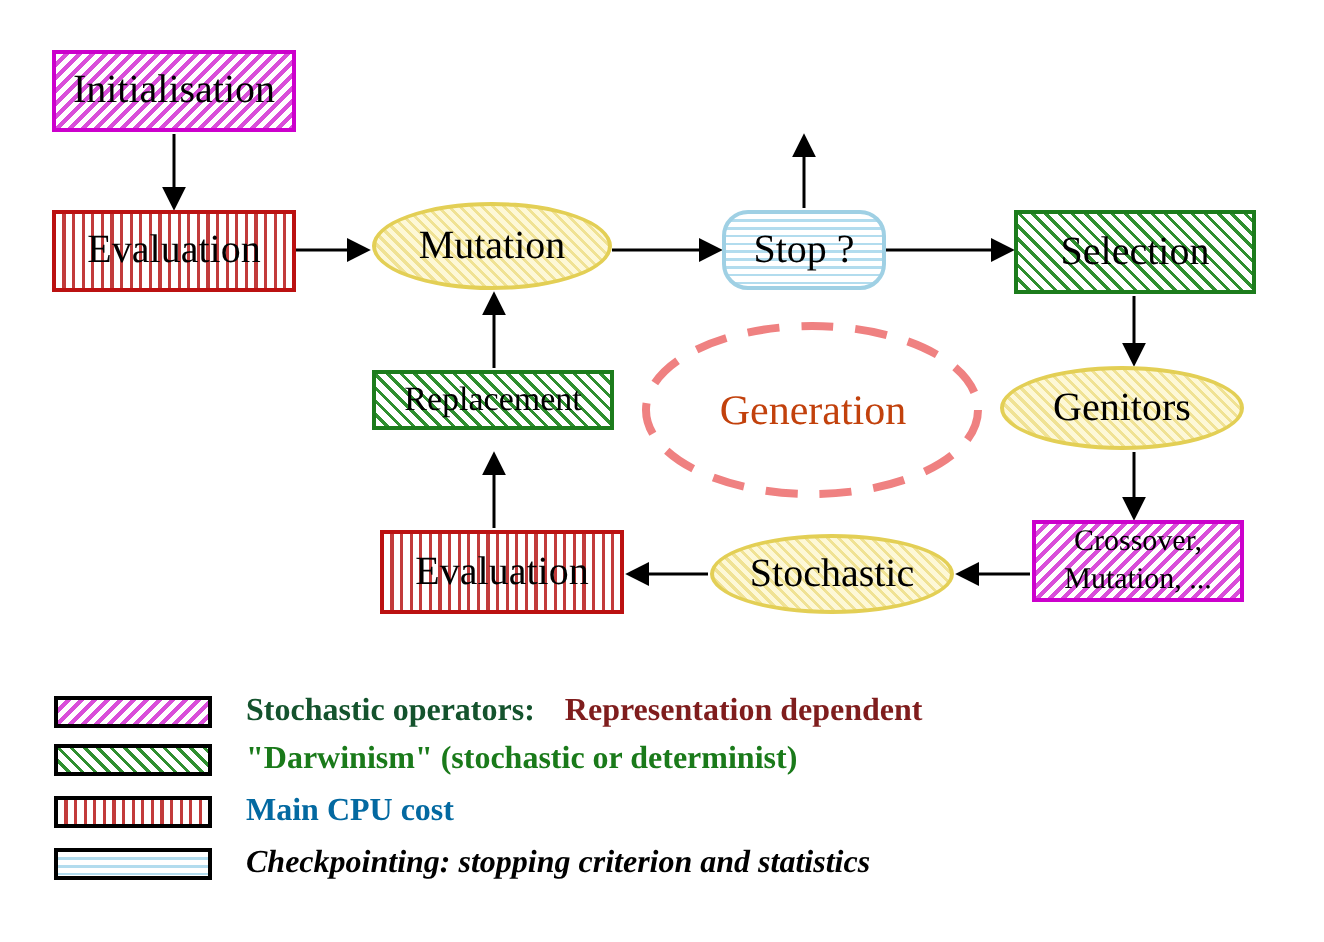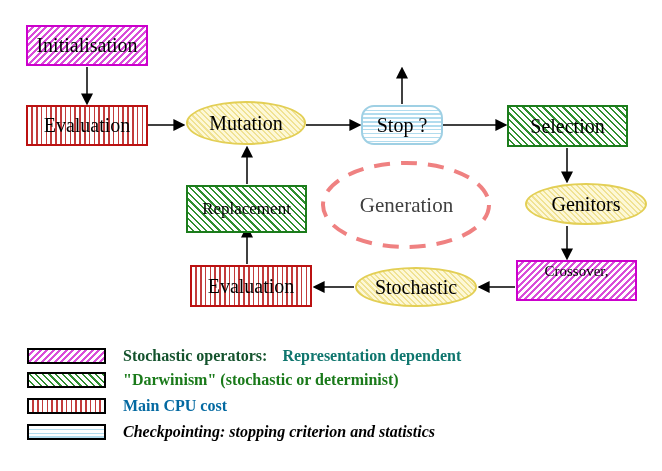--- a/index.html
+++ b/index.html
@@ -27,42 +27,42 @@
     background:repeating-linear-gradient(180deg,#ffffff 0,#ffffff 2.6px,#b2dcee 2.6px,#b2dcee 3.9px); }
   .hatch-yellow { border-color:#e3cf55;
     background:repeating-linear-gradient(45deg,#fdf8d7 0,#fdf8d7 2.4px,#f0e294 2.4px,#f0e294 3.9px); }
 
   #n-init        { left:26px;  top:25px;  width:122px; height:41px; }
   #n-eval-top    { left:26px;  top:105px; width:122px; height:41px; }
   #n-parents     { left:186px; top:101px; width:120px; height:44px; }
   #n-best        { left:290px; top:38px;  width:202px; height:29px; font-size:19px; }
   #n-stop        { left:361px; top:105px; width:82px;  height:40px; border-radius:13px; }
   #n-selection   { left:507px; top:105px; width:121px; height:42px; }
-  #n-replacement { left:186px; top:185px; width:121px; height:48px; font-size:17px; }
-  #n-genitors    { left:525px; top:183px; width:122px; height:42px; }
+  #n-replacement { left:186px; top:185px; width:121px; height:30px; font-size:17px; }
+  #n-genitors    { left:500px; top:183px; width:122px; height:42px; }
   #n-eval-bot    { left:190px; top:265px; width:122px; height:42px; }
   #n-offspring   { left:355px; top:267px; width:122px; height:40px; }
-  #n-crossover   { left:516px; top:260px; width:121px; height:41px;
-                   font-size:15px; line-height:1.25; flex-direction:column;justify-content:space-between; }
+  #n-crossover   { left:516px; top:260px; width:106px; height:41px;
+                   font-size:15px; line-height:1.25; flex-direction:column; }
 
   #generation-label {
     position:absolute; left:323px; top:163px; width:167px; height:85px;
     display:flex; align-items:center; justify-content:center;
-    color:#404040; font-size:21px;
+    color:#c2410c; font-size:21px;
   }
 
   .swatch { position:absolute; left:27px; width:79px; height:16px;
             box-sizing:border-box; border:2px solid; }
   #sw-1 { top:348px; } #sw-2 { top:372px; } #sw-3 { top:398px; } #sw-4 { top:424px; }
 
   .legend-label { position:absolute; left:123px; height:18px; line-height:18px;
                   font-size:16px; font-weight:bold; white-space:nowrap; }
   #lg-1 { top:347px; } #lg-2 { top:371px; } #lg-3 { top:397px; } #lg-4 { top:423px; }
   .lg-primary   { color:#14532d; }
-  .lg-secondary { color:#0f766e; margin-left:15px; }
+  .lg-secondary { color:#7f1d1d; margin-left:15px; }
   #lg-2 { color:#1a7a1a; }
   #lg-3 { color:#0369a1; }
   #lg-4 { color:#000000;font-style:italic; }
 </style>
 </head>
 <body>
 
 <div class="canvas">
 
   <svg class="wires" viewBox="0 0 662 471">
@@ -119,20 +119,21 @@
   <div id="n-eval-bot" class="node rect stripes-red">
     <span>Evaluation</span>
   </div>
 
   <div id="n-offspring" class="node ellipse hatch-yellow">
     <span>Stochastic</span>
   </div>
 
   <div id="n-crossover" class="node rect hatch-magenta">
     <span>Crossover,</span>
+    <span>Mutation, ...</span>
   </div>
 
   <div id="sw-1" class="swatch hatch-magenta"></div>
   <div id="sw-2" class="swatch hatch-green"></div>
   <div id="sw-3" class="swatch stripes-red"></div>
   <div id="sw-4" class="swatch stripes-cyan"></div>
 
   <div id="lg-1" class="legend-label">
     <span class="lg-primary">Stochastic operators:</span><span class="lg-secondary">Representation dependent</span>
   </div>

